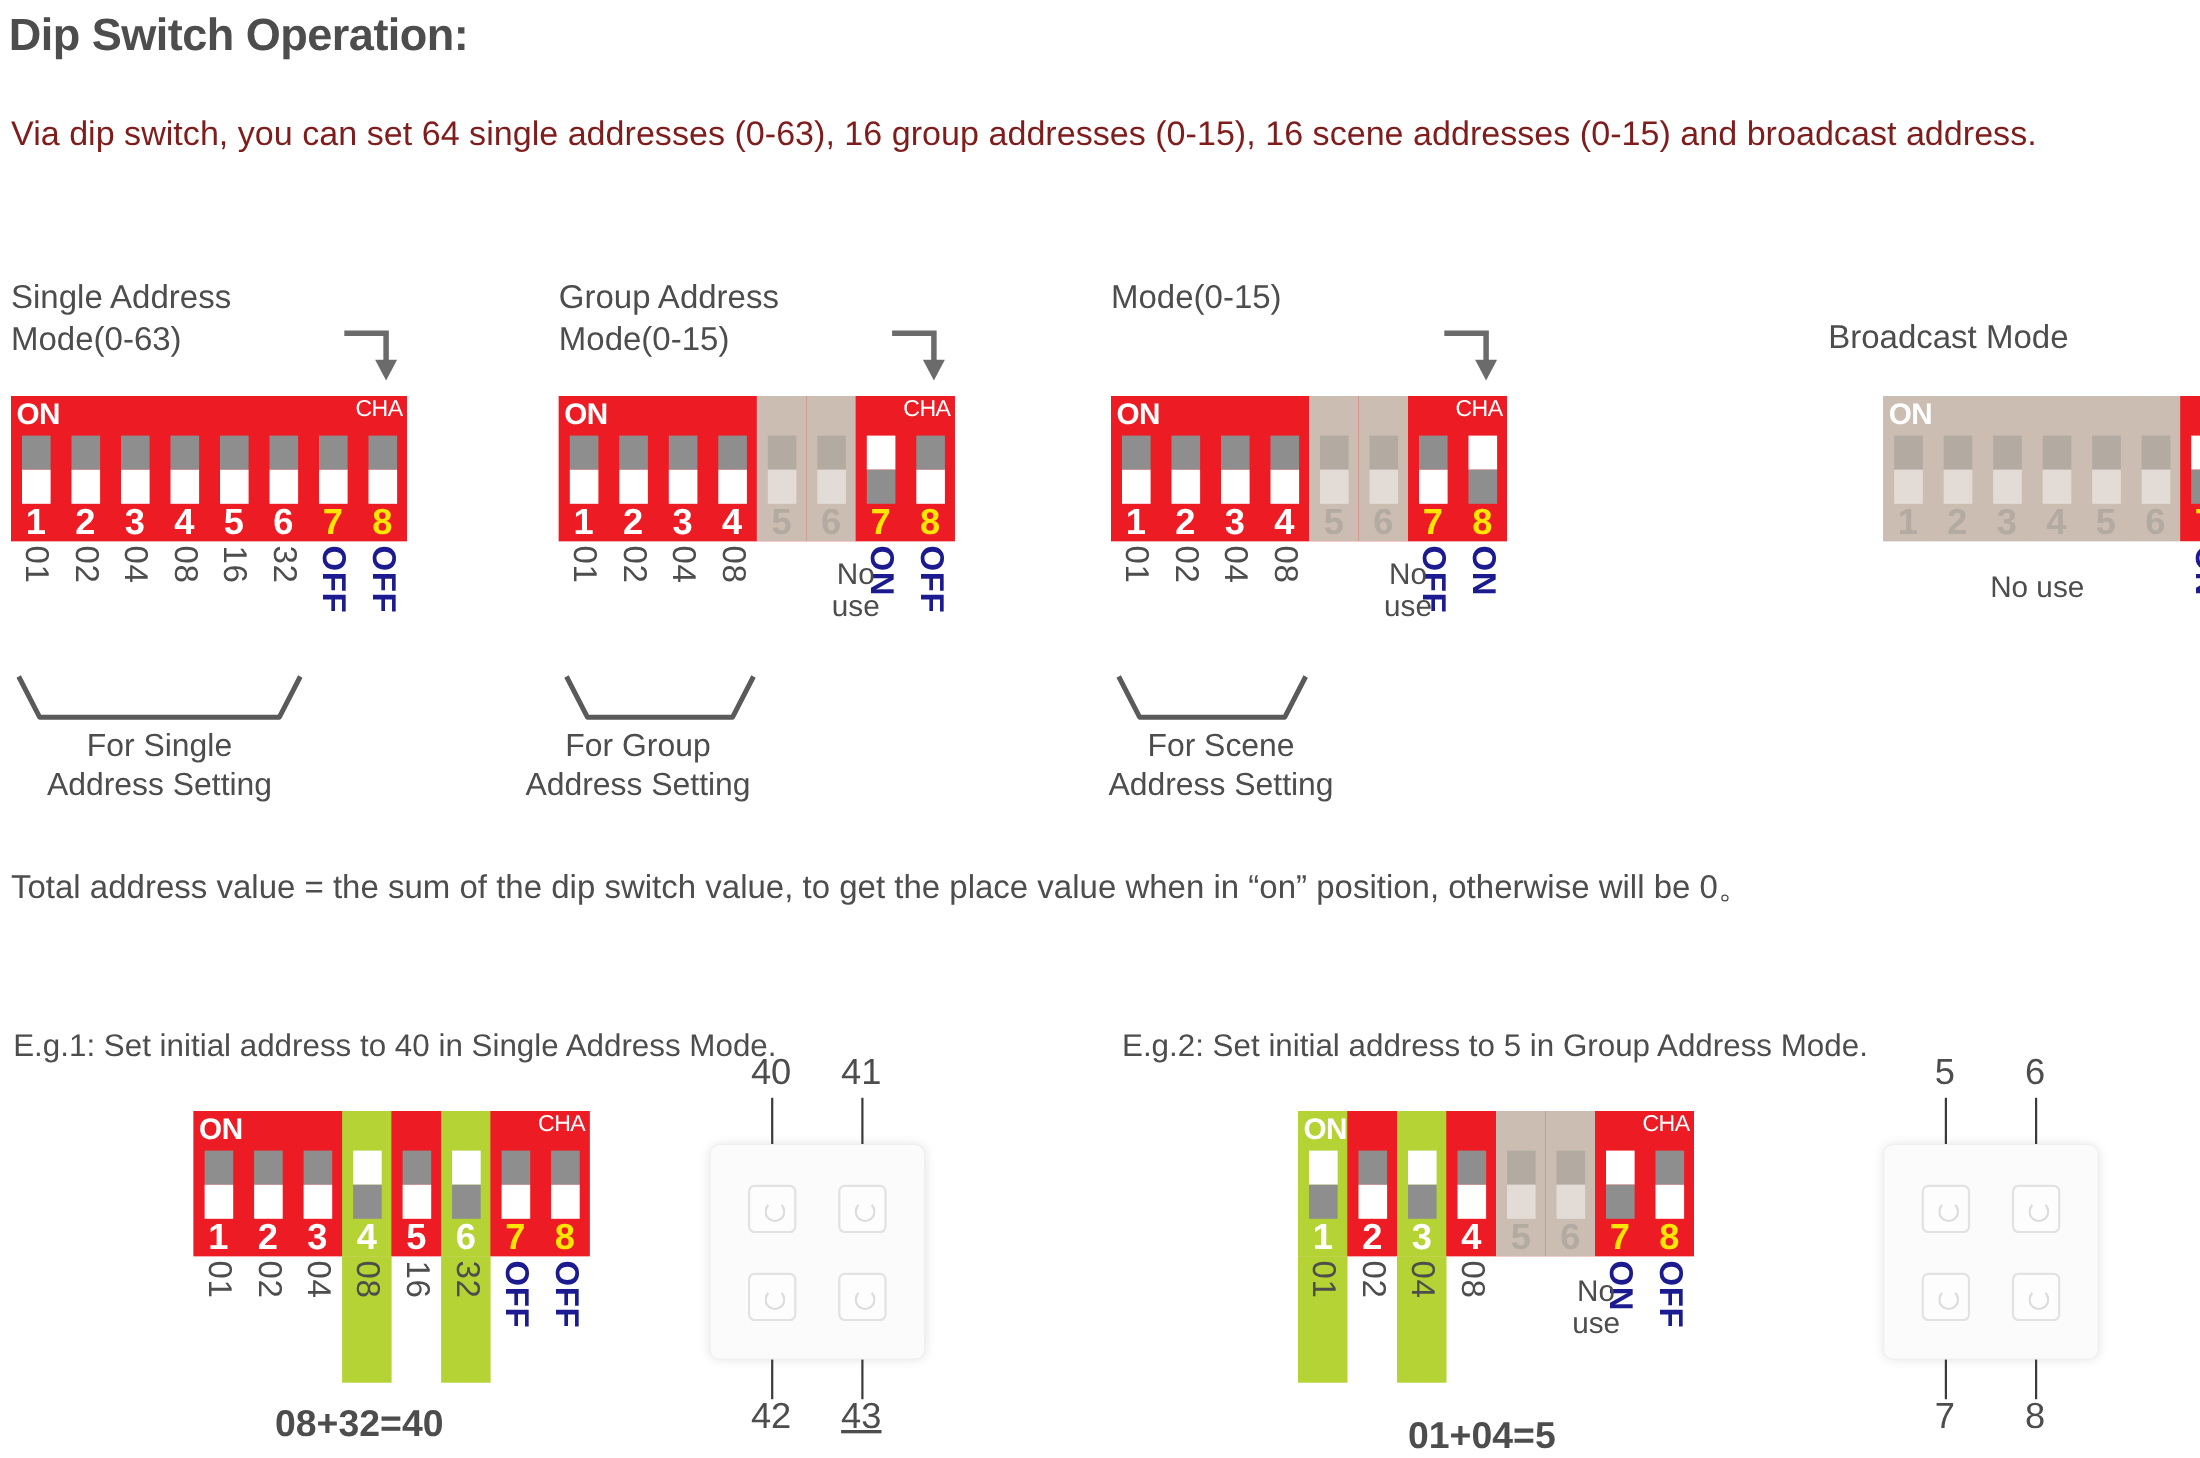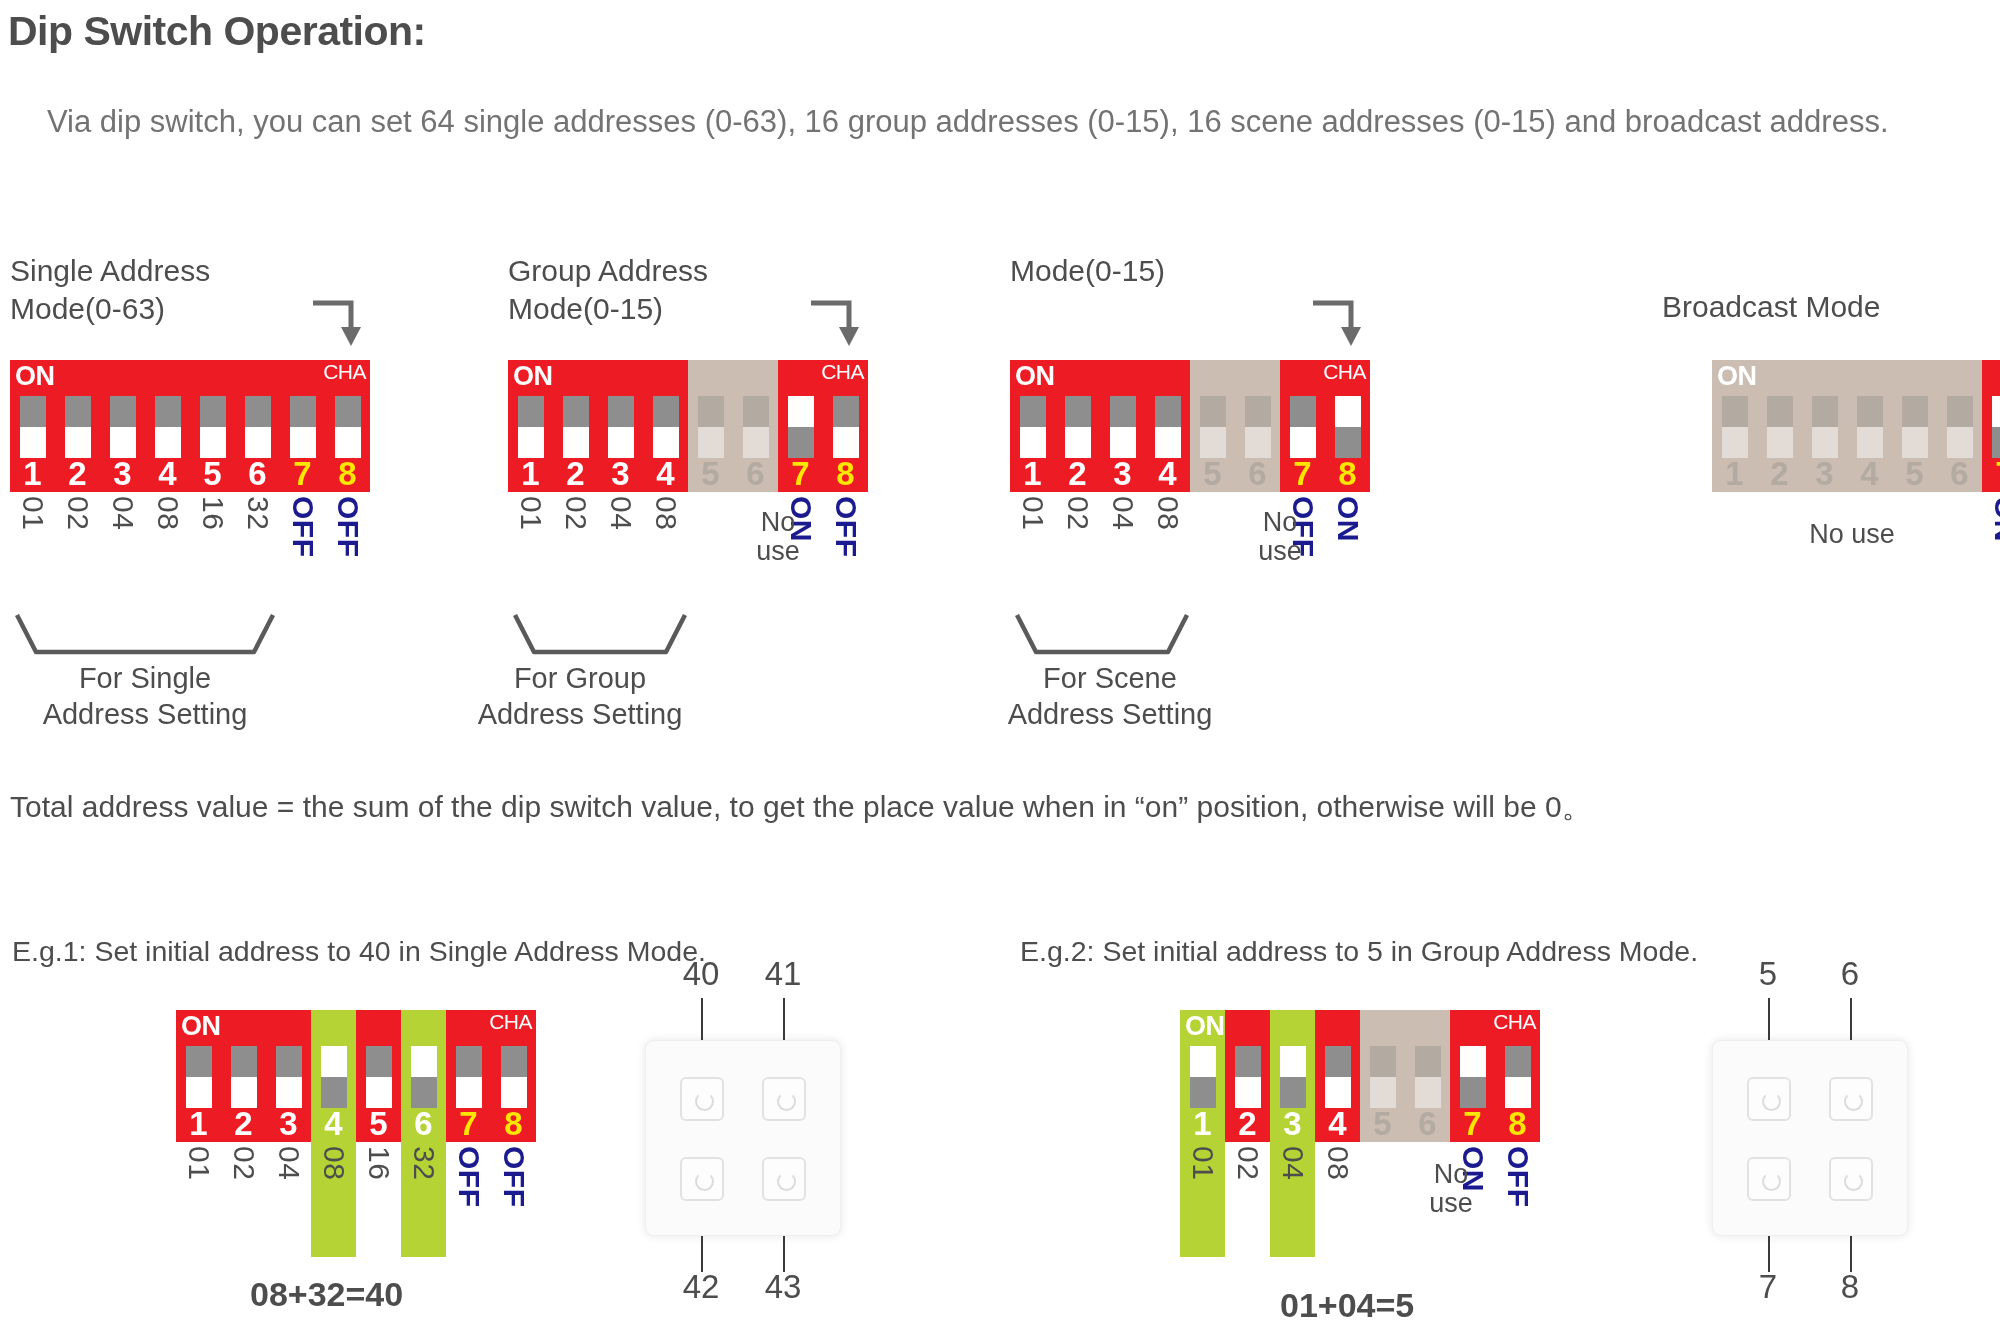--- a/index.html
+++ b/index.html
@@ -13,23 +13,22 @@
   }
 
   
   .title {
     position: absolute; left: 8px; top: 8px;
     font-size: 41px; font-weight: bold; color: #4d4d4d;
     letter-spacing: -0.5px;
   }
   .intro {
     position: absolute; left: 10px; top: 100px;
-    font-size: 31px; line-height: 1.42; color: #737373;
+    font-size: 31px; line-height: 1.42; color: #7f1d1d;
     width: 1900px;
-    margin-left: 37px;
   }
   .totaltext {
     position: absolute; left: 10px; top: 785px;
     font-size: 30px; line-height: 1.45; color: #4d4d4d;
     width: 1950px;
   }
   .eg-line { position: absolute; top: 935px; font-size: 28.5px; color: #4d4d4d; white-space: nowrap; }
   .eg-line.one { left: 12px; }
   .eg-line.two { left: 1020px; }
 
@@ -661,21 +660,21 @@
       <div class="key tr"></div>
       <div class="key bl"></div>
       <div class="key br"></div>
     </div>
     <div class="keylabel" style="left: 671px; top: 955px;">40</div>
     <div class="keyline" style="left: 701px; top: 998px; height: 42px;"></div>
     <div class="keylabel" style="left: 753px; top: 955px;">41</div>
     <div class="keyline" style="left: 783px; top: 998px; height: 42px;"></div>
     <div class="keylabel" style="left: 671px; top: 1268px;">42</div>
     <div class="keyline" style="left: 701px; top: 1236px; height: 36px;"></div>
-    <div class="keylabel" style="left: 753px; top: 1268px;">43</div>
+    <div class="keylabel" style="left: 753px; top: 1268px; text-decoration: underline;">43</div>
     <div class="keyline" style="left: 783px; top: 1236px; height: 36px;"></div>
     <div style="position: absolute; left: 1180px; top: 1010px;">
       <div class="dip">
         <div class="cell hl">
           <div class="slider on">
             <div class="half"></div>
             <div class="half"></div>
           </div>
           <div class="cellnum">1</div>
         </div>

